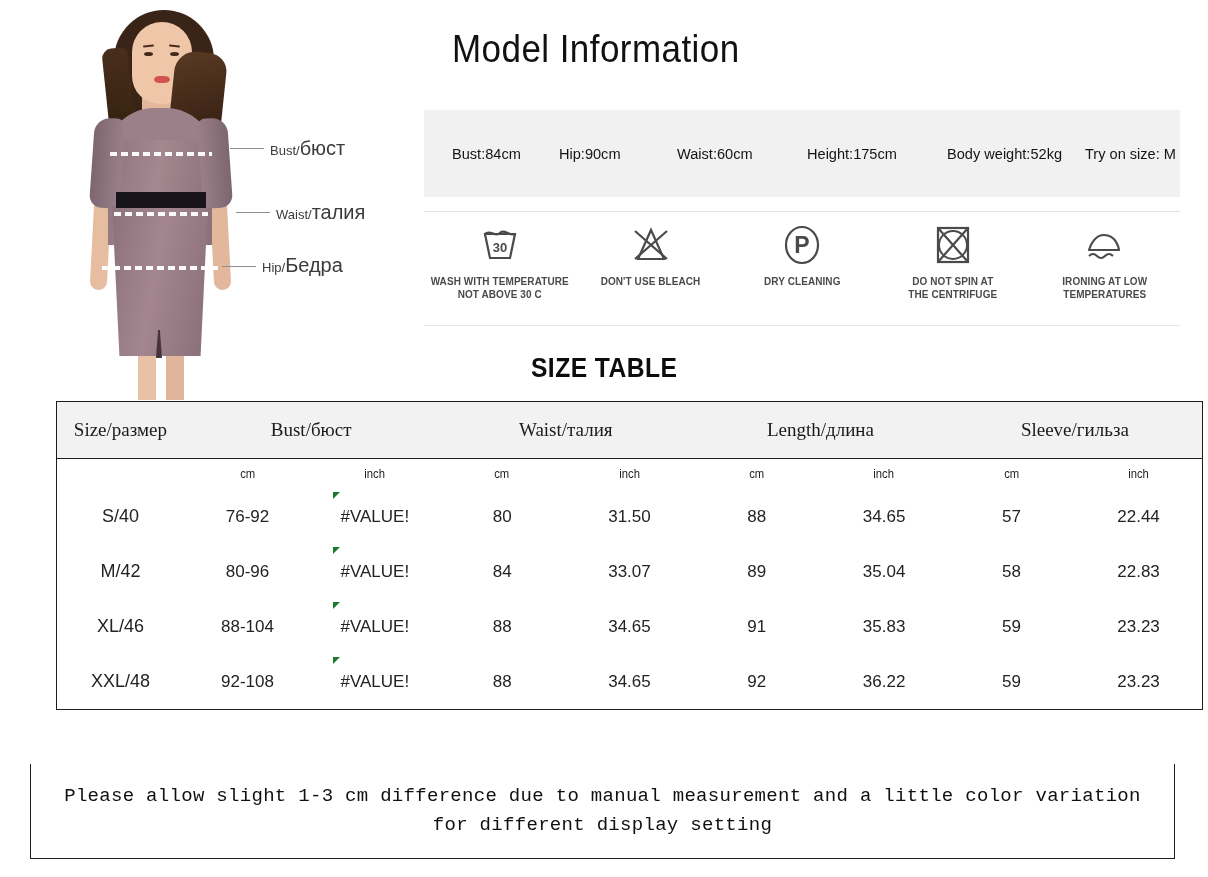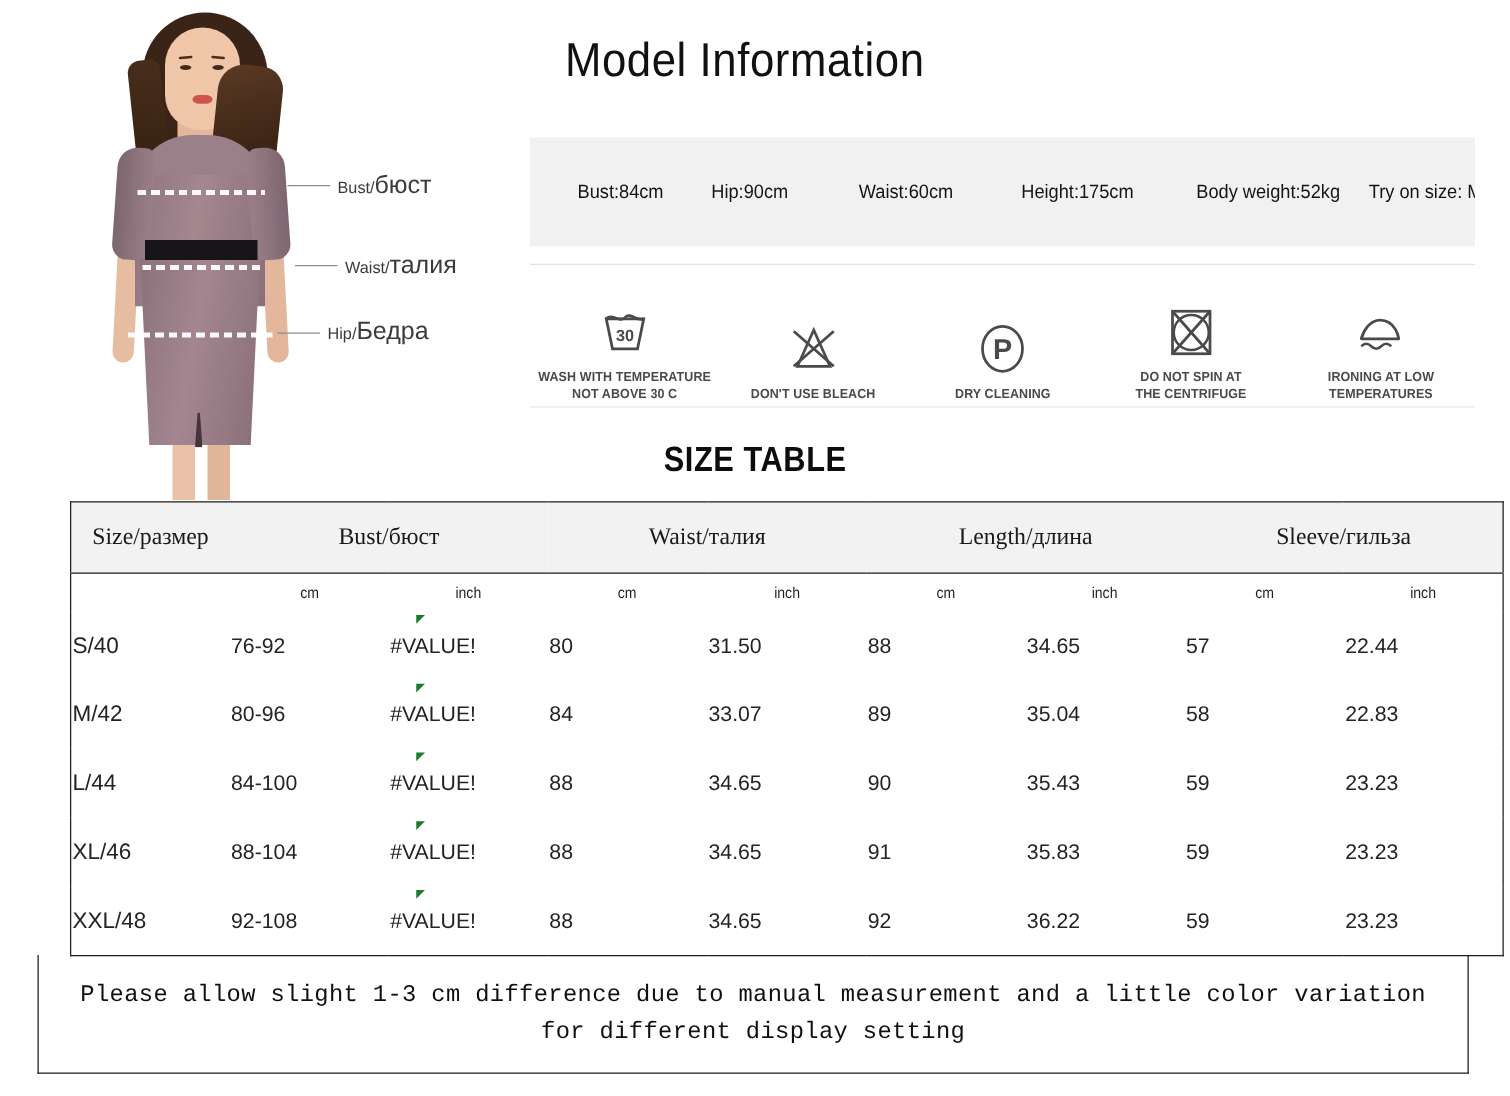--- a/index.html
+++ b/index.html
@@ -166,21 +166,20 @@
     left: 424px; top: 110px;
     width: 756px; height: 87px;
     background: #f1f1f1;
   }
   #model-stats-inner {
     position: absolute;
     left: 0; top: 0; right: 0; bottom: 0;
     display: flex;
     align-items: center;
     overflow: hidden;
-    padding-left: 10px;
   }
   .stat {
     font-size: 15.5px;
     color: #141414;
     white-space: nowrap;
     font-family: "Liberation Sans", sans-serif;
     transform: scaleX(.94);
     transform-origin: left center;
   }
   .stat.s0 { margin-left: 28px; }
@@ -202,21 +201,21 @@
     width: 756px; height: 1px;
     background: #e6e6e6;
   }
 
   
   #care-row {
     position: absolute;
     left: 424px; top: 222px;
     width: 756px; height: 100px;
     display: flex;
-    align-items: flex-end;
+    align-items: flex-start;
   }
   .care-item {
     flex: 1;
     display: flex;
     flex-direction: column;
     align-items: center;
   }
   .care-icon {
     height: 46px;
     display: flex;
@@ -286,21 +285,21 @@
     text-align: center;
     height: 28px;
     vertical-align: middle;
     font-family: "Liberation Sans", sans-serif;
     transform: scaleX(.9);
   }
   #size-table tr.datarow td {
     border: none;
     font-size: 17px;
     color: #232323;
-    text-align: left;
+    text-align: center;
     height: 53px;
     vertical-align: middle;
     font-family: "Liberation Sans", sans-serif;
     position: relative;
   }
   #size-table tr.datarow td.sizecell { font-size: 18px; }
   td.err { position: relative; }
   td.err .errflag {
     position: absolute;
     left: 50%;
@@ -500,31 +499,20 @@
         <td>80-96</td>
         <td class="err"><span class="errflag"></span><span>#VALUE!</span></td>
         <td>84</td>
         <td>33.07</td>
         <td>89</td>
         <td>35.04</td>
         <td>58</td>
         <td>22.83</td>
       </tr>
 
-      <tr class="datarow">
-        <td class="sizecell">L/44</td>
-        <td>84-100</td>
-        <td class="err"><span class="errflag"></span><span>#VALUE!</span></td>
-        <td>88</td>
-        <td>34.65</td>
-        <td>90</td>
-        <td>35.43</td>
-        <td>59</td>
-        <td>23.23</td>
-      </tr>
 
       <tr class="datarow">
         <td class="sizecell">XL/46</td>
         <td>88-104</td>
         <td class="err"><span class="errflag"></span><span>#VALUE!</span></td>
         <td>88</td>
         <td>34.65</td>
         <td>91</td>
         <td>35.83</td>
         <td>59</td>

